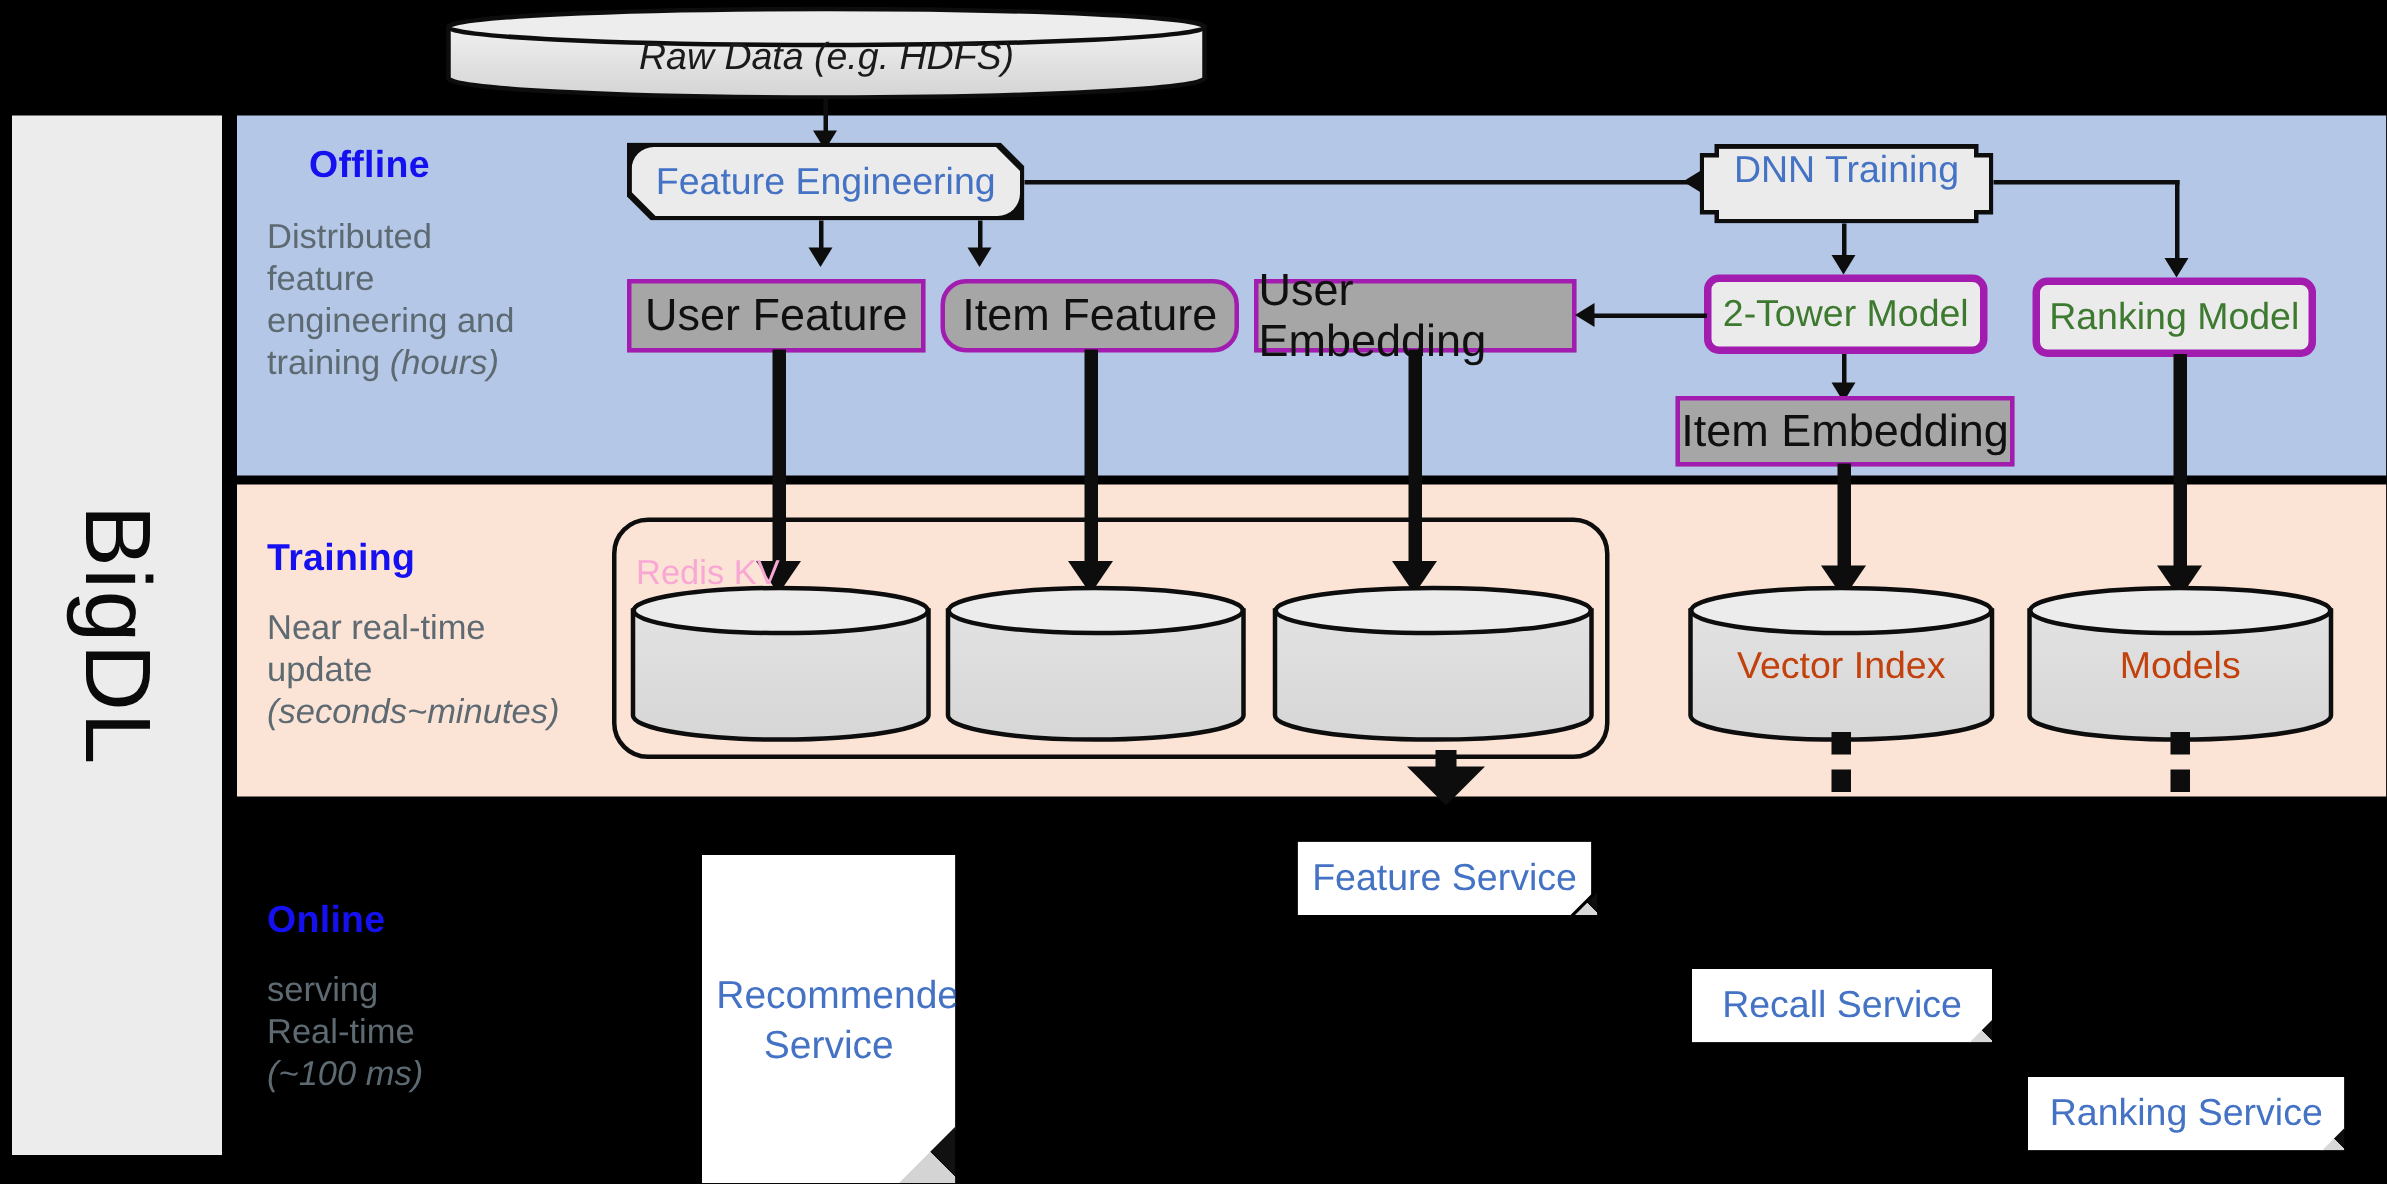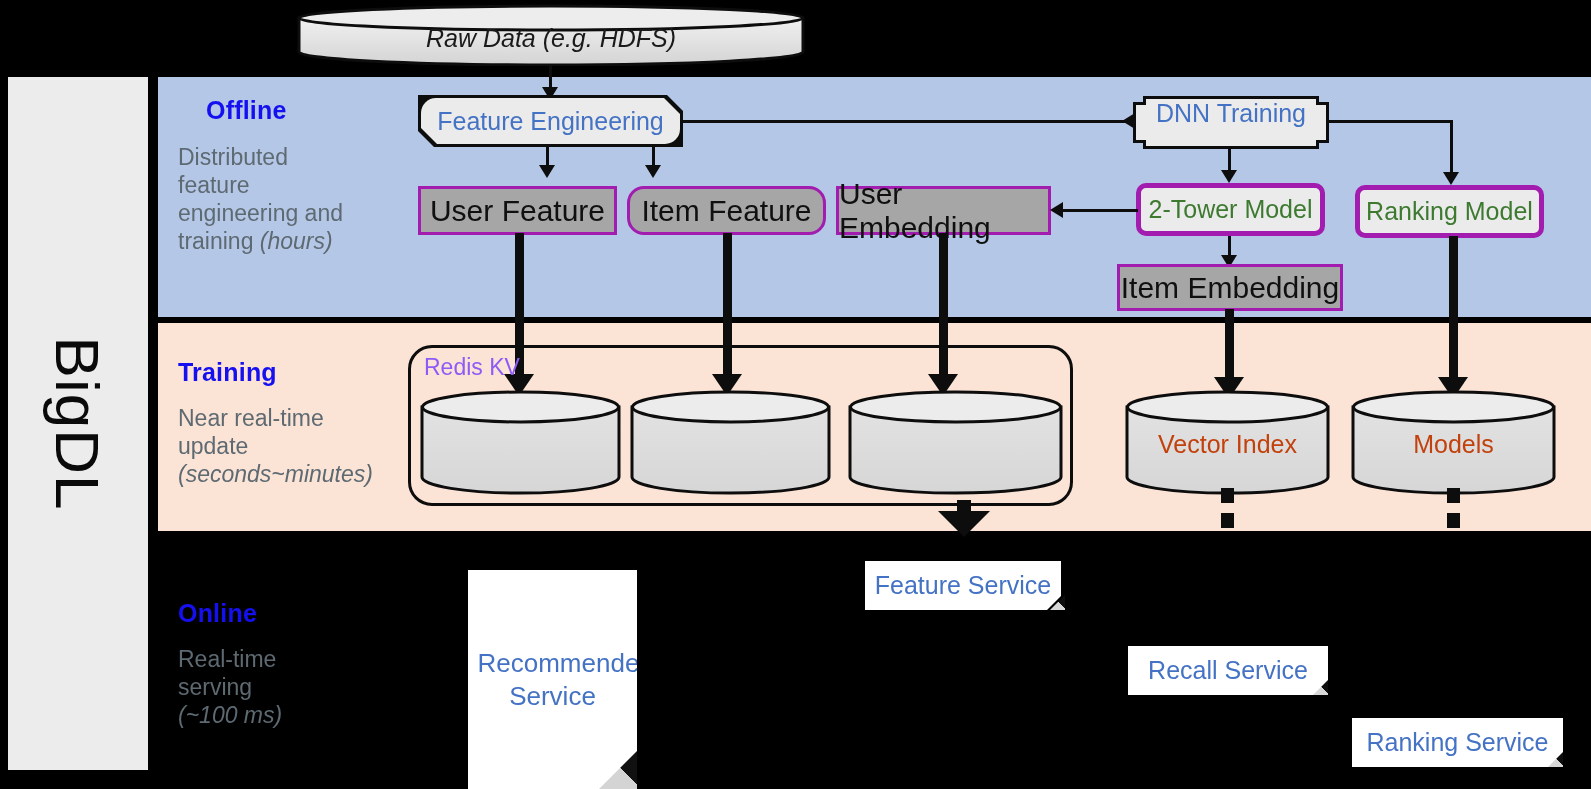--- a/index.html
+++ b/index.html
@@ -70,21 +70,21 @@
     position:absolute;left:0;right:0;top:50%;transform:translateY(-42%);
     text-align:center;font-size:25px;color:#c2410c;pointer-events:none;
   }
   .cyl-label.dark{color:#1a1a1a;}
 
   
   #redis-container{
     left:408px;top:345px;width:665px;height:161px;
     border:3px solid #0d0d0d;border-radius:24px;background:transparent;
   }
-  #redis-label{left:424px;top:354px;font-size:23px;color:#8b5cf6;}
+  #redis-label{left:424px;top:368px;font-size:23px;color:#f9a8d4;}
 
   
   .thin-v{background:#0d0d0d;width:3px;}
   .thin-h{background:#0d0d0d;height:3px;}
   .thin-head{
     width:0;height:0;border-left:8px solid transparent;border-right:8px solid transparent;
     border-top:13px solid #0d0d0d;
   }
   .thin-head-left{
     width:0;height:0;border-top:8px solid transparent;border-bottom:8px solid transparent;
@@ -154,22 +154,22 @@
   <div class="abs band-desc" style="left:178px;top:404px;width:235px;">
     <div>Near real-time</div>
     <div>update</div>
     <div><i>(seconds~minutes)</i></div>
   </div>
 
   <div class="abs online" style="left:178px;top:599px;">
     <div class="band-title">Online</div>
   </div>
   <div class="abs band-desc online" style="left:178px;top:645px;width:215px;">
+    <div>serving</div>
     <div>Real-time</div>
-    <div>serving</div>
     <div><i>(~100 ms)</i></div>
   </div>
 
   <div class="abs cyl" style="left:296px;top:4px;width:510px;height:62px;font-style:italic;">
     <svg width="510" height="62" viewBox="0 0 510 62">
       <defs>
         <linearGradient id="topg" x1="0" y1="0" x2="0" y2="1">
           <stop offset="0" stop-color="#f0f0f0"></stop>
             <stop offset="1" stop-color="#d4d4d4"></stop>
         </linearGradient>

